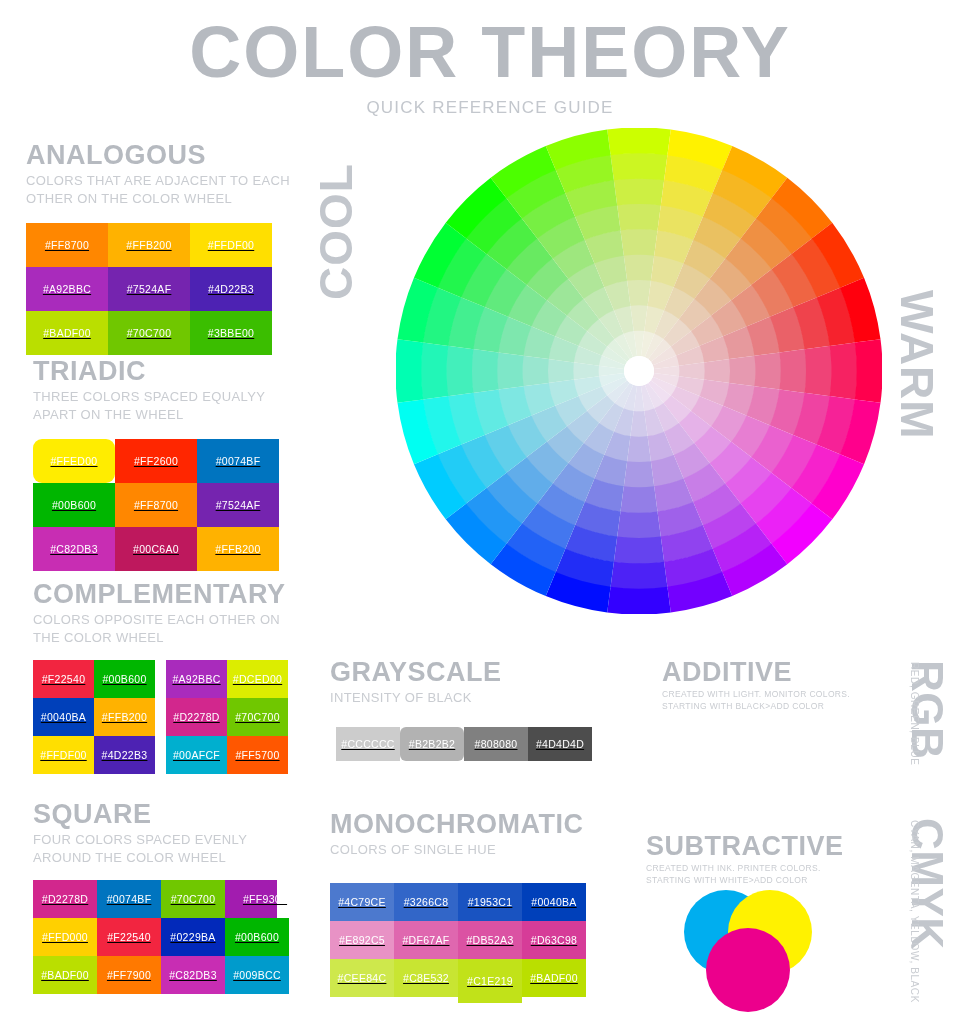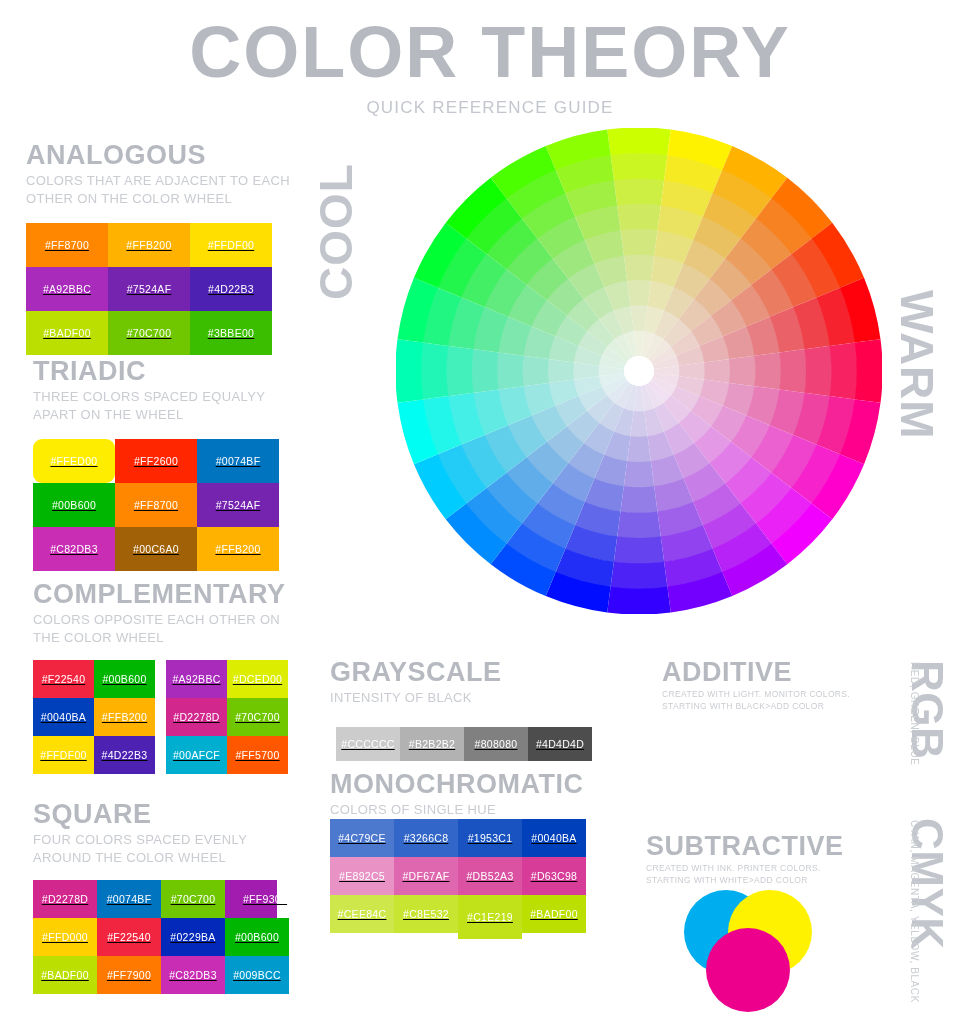--- a/index.html
+++ b/index.html
@@ -337,21 +337,21 @@
           <div class="sw" style="background: rgb(255, 38, 0); width: 82px; height: 44px;">#FF2600</div>
           <div class="sw" style="background: rgb(0, 116, 191); width: 82px; height: 44px;">#0074BF</div>
         </div>
         <div class="grid-row">
           <div class="sw" style="background: rgb(0, 182, 0); width: 82px; height: 44px;">#00B600</div>
           <div class="sw" style="background: rgb(255, 135, 0); width: 82px; height: 44px;">#FF8700</div>
           <div class="sw" style="background: rgb(117, 36, 175); width: 82px; height: 44px;">#7524AF</div>
         </div>
         <div class="grid-row">
           <div class="sw" style="background: rgb(200, 45, 179); width: 82px; height: 44px;">#C82DB3</div>
-          <div class="sw" style="background: #a16207; width: 82px; height: 44px;">#00C6A0</div>
+          <div class="sw" style="background: #be185d; width: 82px; height: 44px;">#00C6A0</div>
           <div class="sw" style="background: rgb(255, 178, 0); width: 82px; height: 44px;">#FFB200</div>
         </div>
       </div>
   </div>
 
   <div class="block" style="left:33px; top:580px; width:270px;">
     <div class="sec-title">COMPLEMENTARY</div>
     <div class="sec-desc">COLORS OPPOSITE EACH OTHER ON THE COLOR WHEEL</div>
     <div class="grid" style="margin-top:14px;">
         <div class="grid-row">
@@ -402,31 +402,31 @@
         </div>
       </div>
   </div>
 
   <div class="block" style="left:330px; top:658px; width:270px;">
     <div class="sec-title">GRAYSCALE</div>
     <div class="sec-desc">INTENSITY OF BLACK</div>
     <div class="grid" style="margin-top:20px; margin-left:6px;">
         <div class="grid-row">
           <div class="sw" style="background: rgb(204, 204, 204); width: 64px; height: 34px;">#CCCCCC</div>
-          <div class="sw" style="background: rgb(178, 178, 178); width: 64px; height: 34px;">#B2B2B2</div>
+          <div class="sw" style="background: rgb(178, 178, 178); width: 64px; height: 34px; border-radius: 6px;">#B2B2B2</div>
           <div class="sw" style="background: rgb(128, 128, 128); width: 64px; height: 34px;">#808080</div>
           <div class="sw" style="background: rgb(77, 77, 77); width: 64px; height: 34px;">#4D4D4D</div>
         </div>
       </div>
   </div>
 
-  <div class="block" style="left:330px; top:770px; width:270px;">
+  <div class="block" style="left:330px; top:810px; width:270px;">
     <div class="sec-title">MONOCHROMATIC</div>
     <div class="sec-desc">COLORS OF SINGLE HUE</div>
-    <div class="grid" style="margin-top:0;">
+    <div class="grid" style="margin-top:24px;">
         <div class="grid-row">
           <div class="sw" style="background: rgb(76, 121, 206); width: 64px; height: 38px;">#4C79CE</div>
           <div class="sw" style="background: rgb(50, 102, 200); width: 64px; height: 38px;">#3266C8</div>
           <div class="sw" style="background: rgb(25, 83, 193); width: 64px; height: 38px;">#1953C1</div>
           <div class="sw" style="background: rgb(0, 64, 186); width: 64px; height: 38px;">#0040BA</div>
         </div>
         <div class="grid-row">
           <div class="sw" style="background: rgb(232, 146, 197); width: 64px; height: 38px;">#E892C5</div>
           <div class="sw" style="background: rgb(223, 103, 175); width: 64px; height: 38px;">#DF67AF</div>
           <div class="sw" style="background: rgb(219, 82, 163); width: 64px; height: 38px;">#DB52A3</div>

